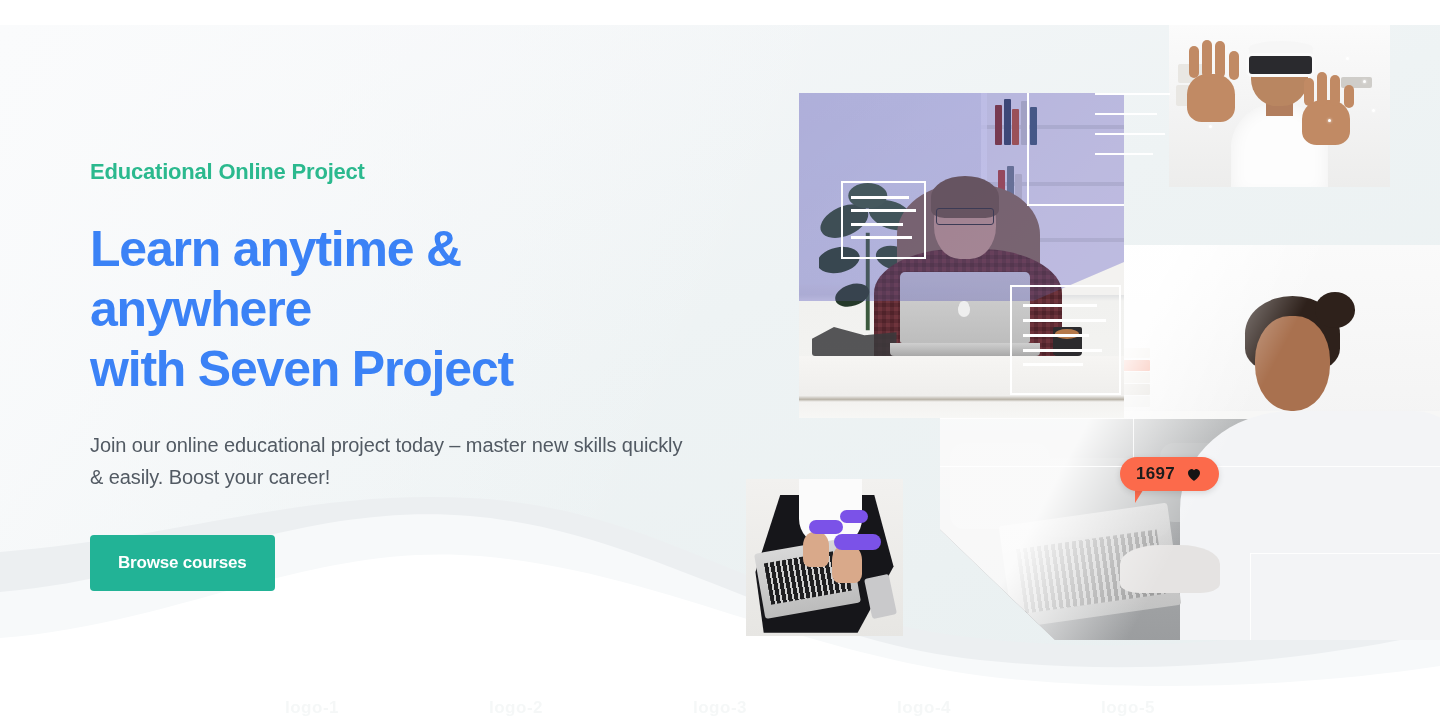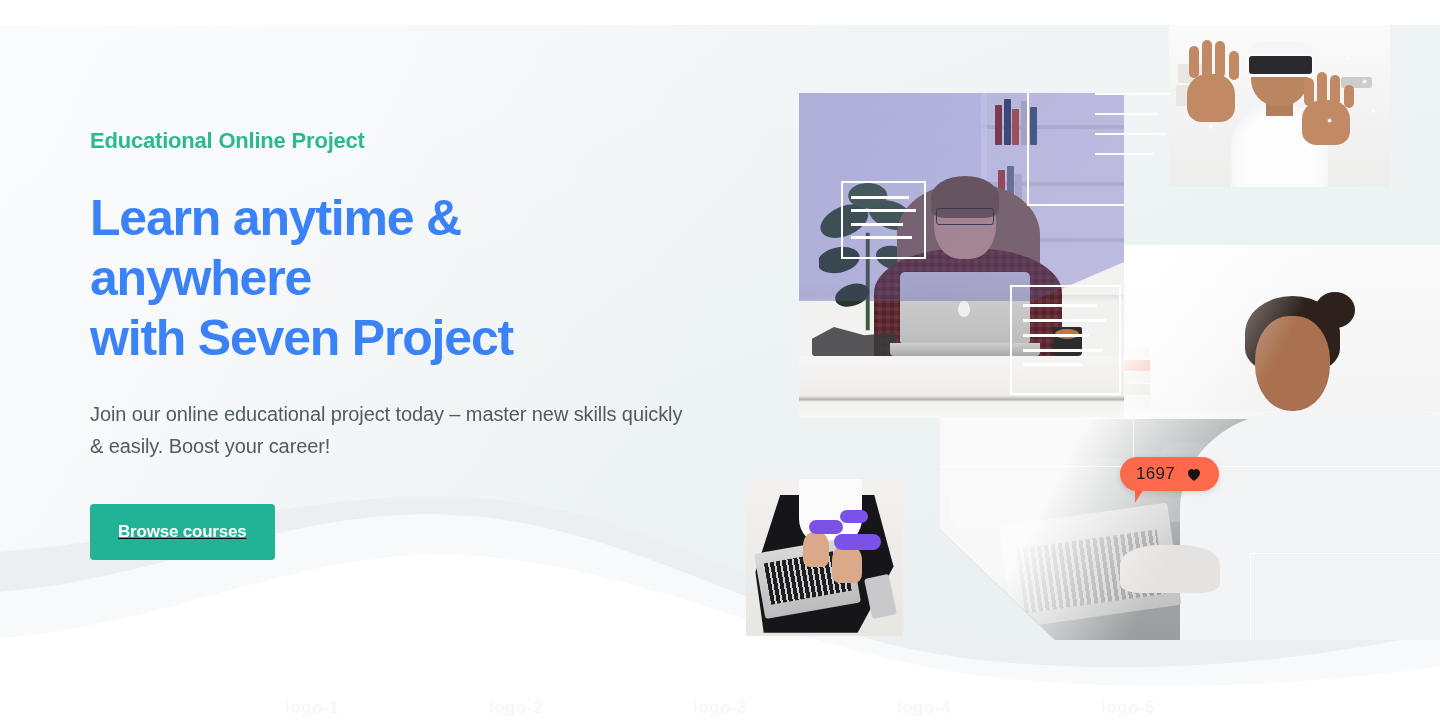--- a/index.html
+++ b/index.html
@@ -66,20 +66,21 @@
     z-index: 20;
   }
 
   .eyebrow {
     font-size: 22px;
     font-weight: 700;
     letter-spacing: -0.2px;
     color: #2bb98e;
     margin-bottom: 34px;
     line-height: 1.2;
+    margin-top: 31px;
   }
 
   .hero-title {
     font-size: 50px;
     line-height: 60px;
     font-weight: 700;
     letter-spacing: -1.2px;
     color: #3b82f6;
     margin-bottom: 30px;
     max-width: 600px;
@@ -92,21 +93,20 @@
     color: #525a63;
     max-width: 608px;
     margin-bottom: 42px;
     letter-spacing: -0.1px;
   }
 
   .cta-row {
     display: flex;
     align-items: center;
     gap: 32px;
-    text-decoration: underline;
   }
 
   .btn-primary {
     display: inline-flex;
     align-items: center;
     justify-content: center;
     height: 56px;
     padding: 0 28px;
     min-width: 184px;
     background: #22b396;
@@ -322,21 +322,21 @@
     box-shadow: 0 2px 6px rgba(0,0,0,.12);
   }
   .badge-tail {
     position: absolute; left: 1135px; top: 487px;
     width: 0; height: 0;
     border-left: 10px solid #fc6a4b;
     border-bottom: 16px solid transparent;
     z-index: 15;
   }
   .badge-count {
-    font-size: 17px; font-weight: 400; color: #1c1c1c; letter-spacing: .3px;
+    font-size: 17px; font-weight: 700; color: #1c1c1c; letter-spacing: .3px;
   }
   .badge-heart { display: inline-block; width: 18px; height: 18px; }
   .badge-stem {
     position: absolute; left: 1133px; top: 418px; width: 1px; height: 40px;
     background: rgba(255,255,255,.85); z-index: 14;
   }
   .lap-floor { position: absolute; inset: 0; background: linear-gradient(180deg,#f2f1ef,#e7e6e3); }
   .lap-legs { position: absolute; left: 6%; top: 10%; width: 88%; height: 88%;
     background: #16161a; clip-path: polygon(18% 0, 86% 0, 100% 52%, 74% 100%, 6% 100%, 0 56%); }
   .lap-torso { position: absolute; left: 34%; top: 0; width: 40%; height: 42%;

